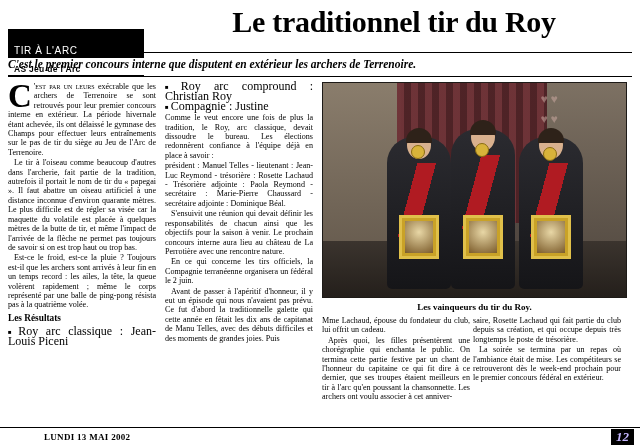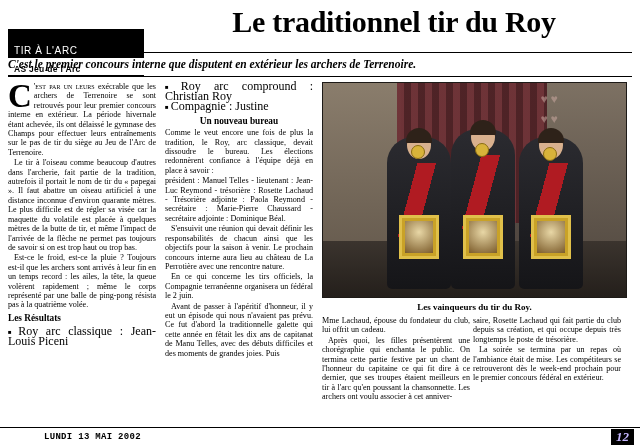--- a/index.html
+++ b/index.html
@@ -247,21 +247,21 @@
   .footer {
     position: absolute;
     left: 0; bottom: 0;
     width: 640px;
     height: 20px;
     border-top: 1px solid #000;
   }
   .footer-date {
     position: absolute;
     left: 8px; top: 4px;
-    font-family: Liberation Mono, monospace;
+    font-family: Liberation Serif, serif;
     font-weight: bold;
     font-size: 9px;
     letter-spacing: .3px;
     padding-left: 36px;
   }
   .pagenum {
     position: absolute;
     right: 6px; top: 1px;
     background: #000;
     color: #c4b5fd;
@@ -298,21 +298,20 @@
       <p><span class="dropcap">C</span><span class="smallcaps">'est par un leurs</span><span> exécrable que les archers de Terrenoire se sont retrouvés pour leur premier concours interne en extérieur. La période hivernale étant achevée, ils ont délaissé le gymnase des Champs pour effectuer leurs entraînements sur le pas de tir du siège au Jeu de l'Arc de Terrenoire.</span></p>
       <p class="indent">Le tir à l'oiseau comme beaucoup d'autres dans l'archerie, fait partie de la tradition, autrefois il portait le nom de tir du « papegai ». Il faut abattre un oiseau artificiel à une distance inconnue d'environ quarante mètres. Le plus difficile est de régler sa visée car la maquette du volatile est placée à quelques mètres de la butte de tir, et même l'impact de l'arrivée de la flèche ne permet pas toujours de savoir si on est trop haut ou trop bas.</p>
       <p class="indent">Est-ce le froid, est-ce la pluie ? Toujours est-il que les archers sont arrivés à leur fin en un temps record : les ailes, la tête, la queue volèrent rapidement ; même le corps représenté par une balle de ping-pong résista pas à la quatrième volée.</p>
       <div class="subhead-left">Les Résultats</div>
       <p class="bullet-line sq">Roy arc classique : Jean-Louis Piceni</p>
     </div>
 
     <div class="col">
       <p class="bullet-line sq">Roy arc compround : Christian Roy</p>
       <p class="bullet-line sq">Compagnie : Justine</p>
-      <div class="subhead">Un nouveau bureau</div>
       <p>Comme le veut encore une fois de plus la tradition, le Roy, arc classique, devait dissoudre le bureau. Les élections redonnèrent confiance à l'équipe déjà en place à savoir :</p>
       <p>président : Manuel Telles - lieutenant : Jean-Luc Reymond - trésorière : Rosette Lachaud - Trésorière adjointe : Paola Reymond - secrétaire : Marie-Pierre Chaussard - secrétaire adjointe : Dominique Béal.</p>
       <p class="indent">S'ensuivit une réunion qui devait définir les responsabilités de chacun ainsi que les objectifs pour la saison à venir. Le prochain concours interne aura lieu au château de La Perrotière avec une rencontre nature.</p>
       <p class="indent">En ce qui concerne les tirs officiels, la Compagnie terranéenne organisera un fédéral le 2 juin.</p>
       <p class="indent">Avant de passer à l'apéritif d'honneur, il y eut un épisode qui nous n'avaient pas prévu. Ce fut d'abord la traditionnelle galette qui cette année en fêtait les dix ans de capitanat de Manu Telles, avec des débuts difficiles et des moments de grandes joies. Puis</p>
     </div>
 
     <div class="photo-wrap">
 
       <div class="photo">

